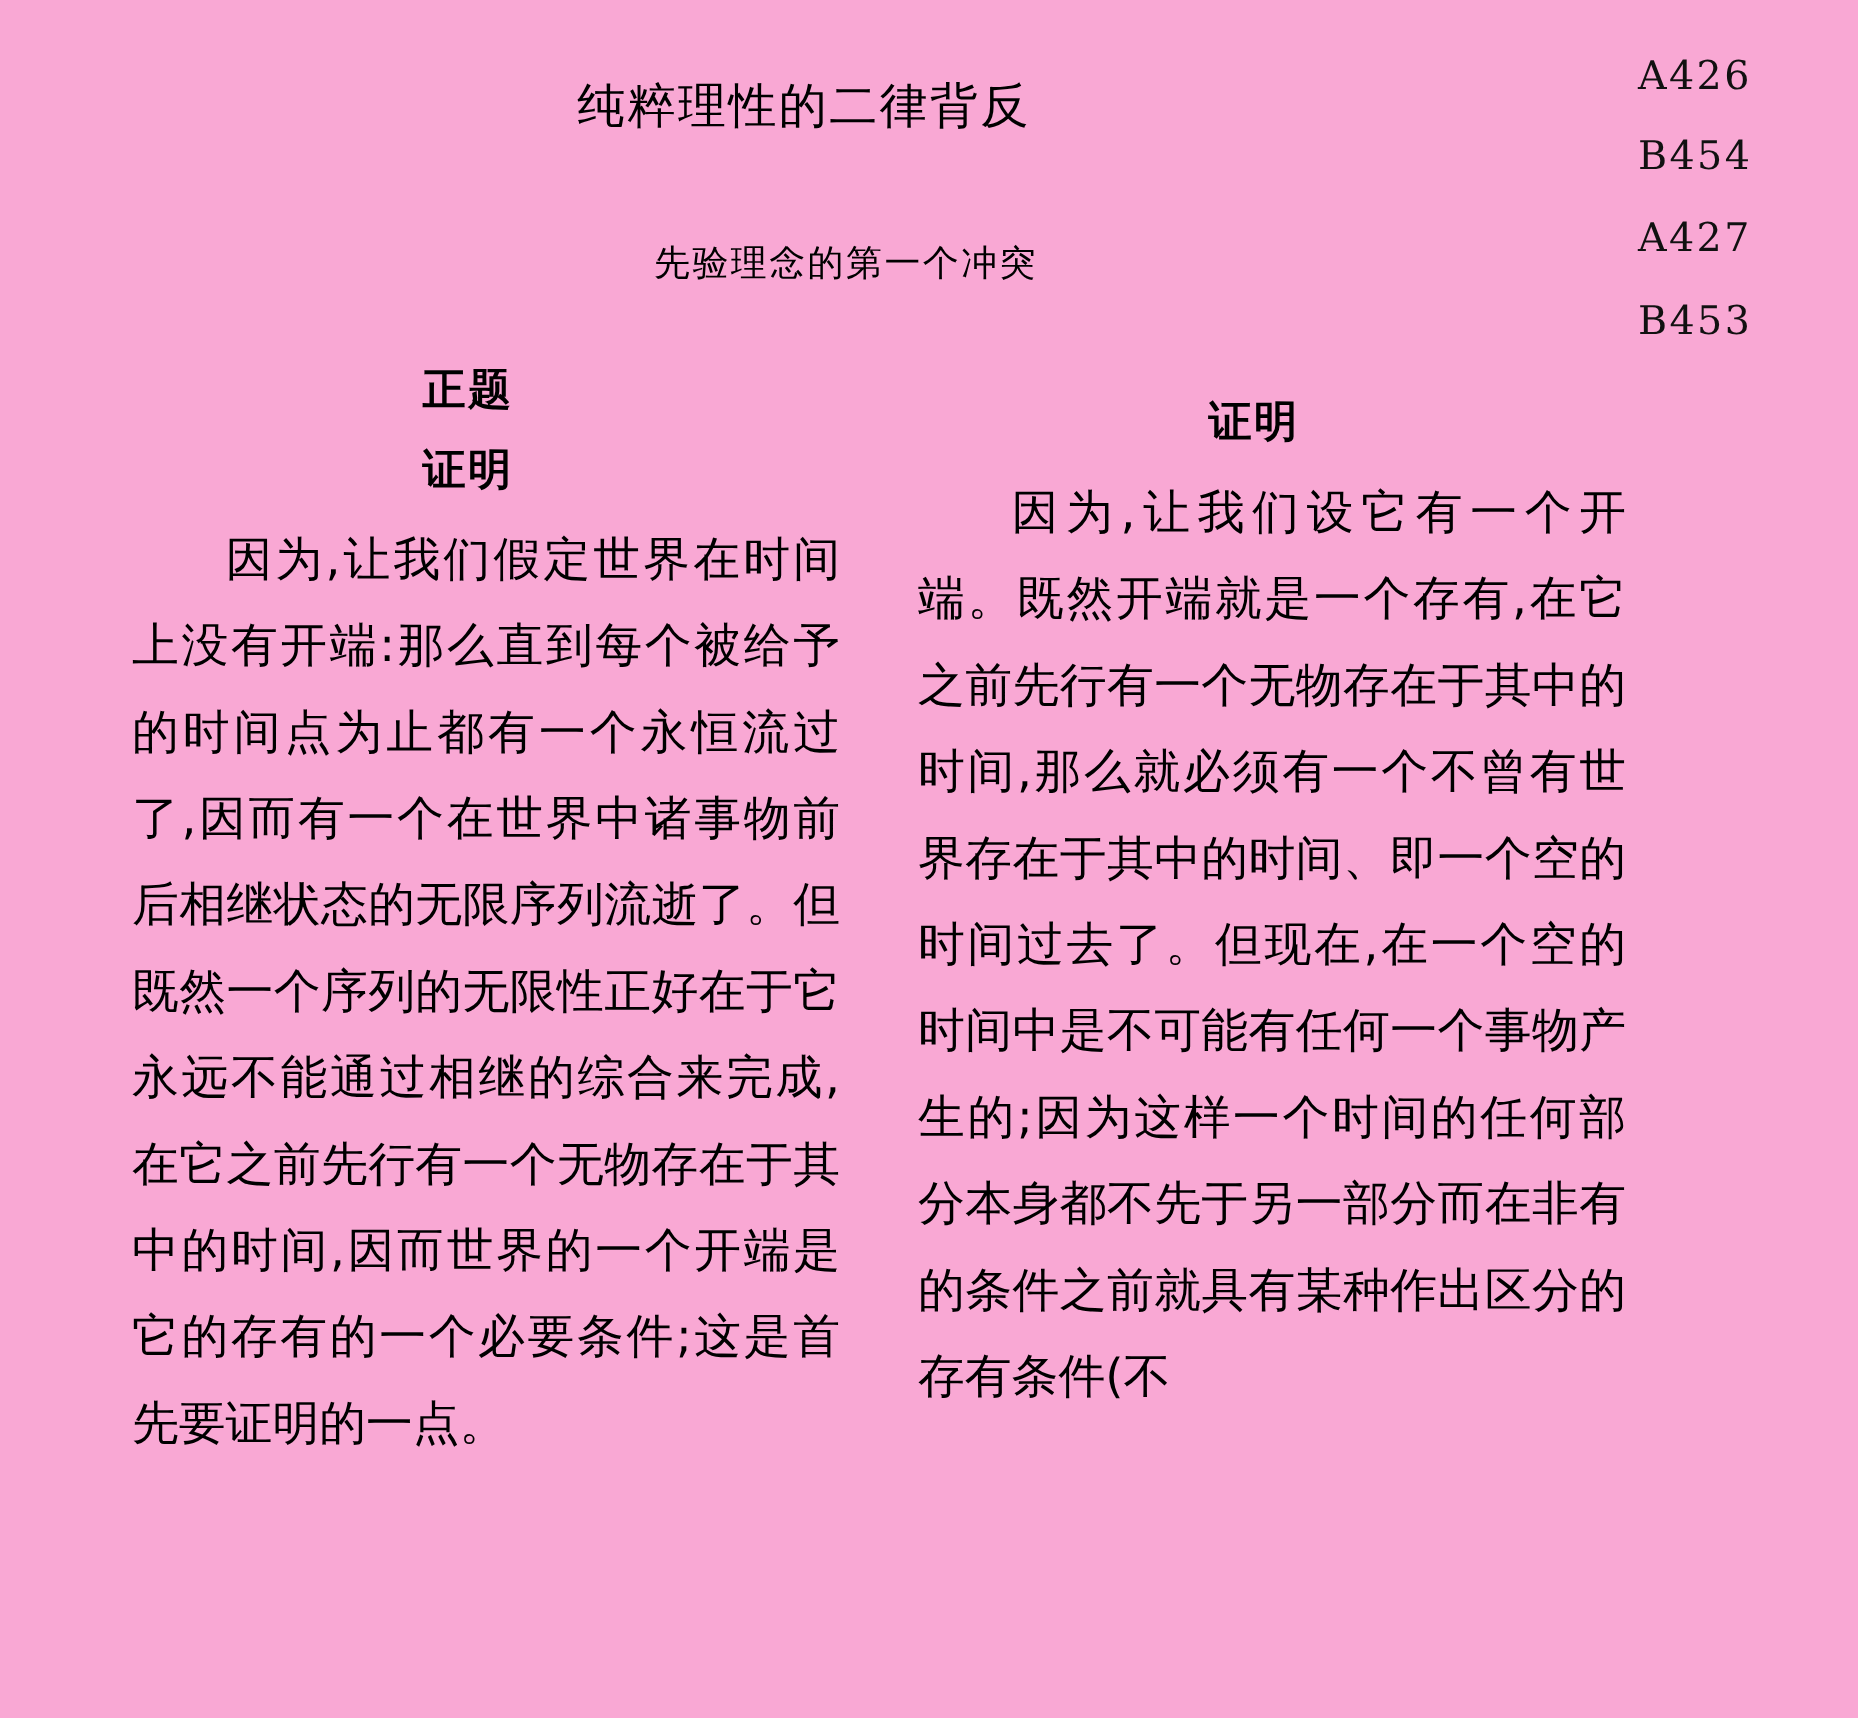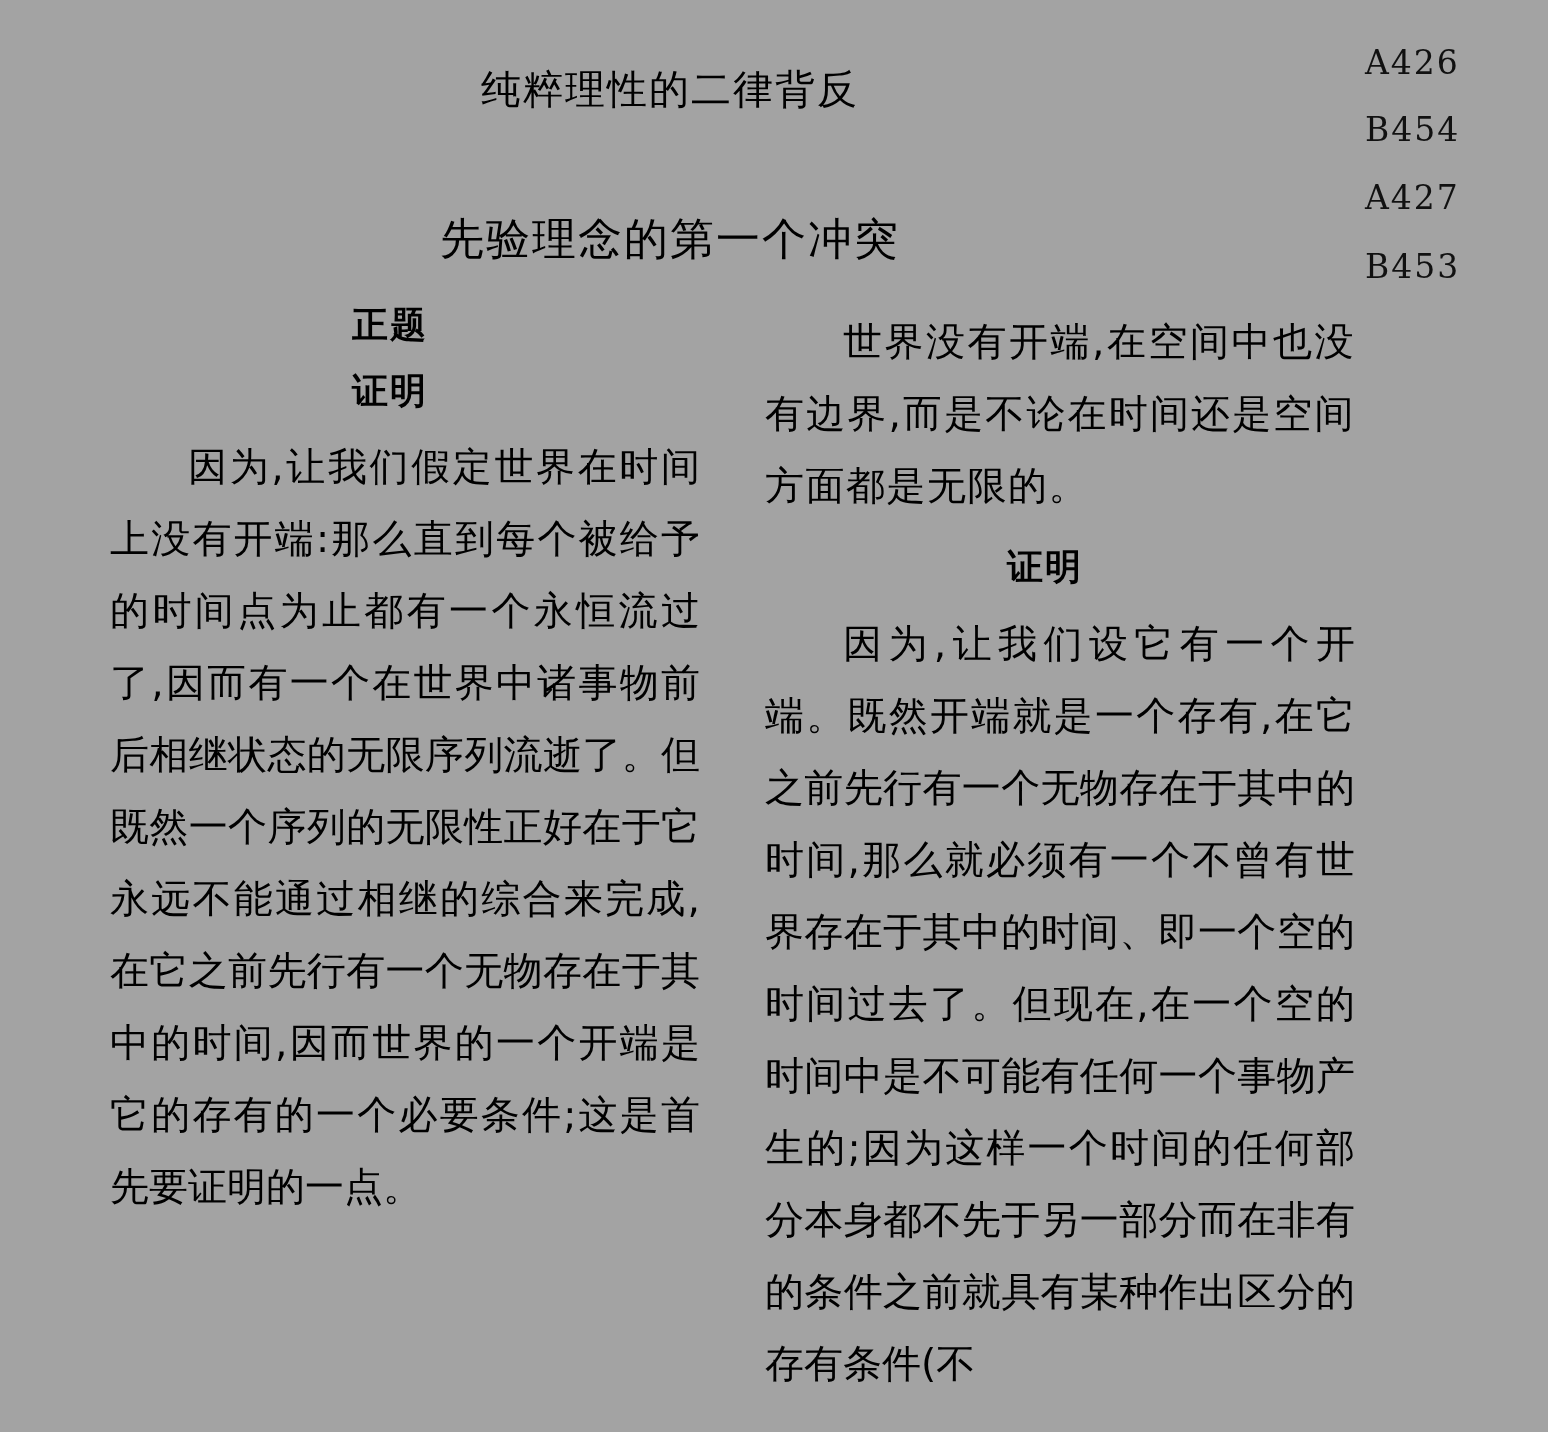--- a/index.html
+++ b/index.html
@@ -5,21 +5,21 @@
   html, body {
     margin: 0;
     padding: 0;
     background: #ffffff;
   }
 
   .page {
     position: relative;
     width: 1548px;
     height: 1432px;
-    background: #a3a3a3;
+    background: #f9a8d4;
     overflow: hidden;
     font-family: "DejaVu Sans", sans-serif;
     color: #000000;
   }
 
   
   .margin-notes {
     position: absolute;
     left: 1365px;
     top: 0;
@@ -50,24 +50,25 @@
     letter-spacing: 2px;
     line-height: 1.1;
   }
 
   .doc-subtitle {
     position: absolute;
     left: 0;
     top: 178px;
     width: 1340px;
     text-align: center;
-    font-size: 44px;
+    font-size: 30px;
     font-weight: normal;
     letter-spacing: 2px;
     line-height: 1.1;
+    padding-left: 35px;
   }
 
   
   .columns {
     position: absolute;
     left: 0;
     top: 306px;
     width: 1548px;
     display: flex;
     flex-direction: row;
@@ -130,20 +131,19 @@
 
   <div class="columns">
 
     <div class="column left">
       <div class="section-head">正题</div>
       <div class="section-head proof-head">证明</div>
       <p class="para proof">因为,让我们假定世界在时间上没有开端:那么直到每个被给予的时间点为止都有一个永恒流过了,因而有一个在世界中诸事物前后相继状态的无限序列流逝了。但既然一个序列的无限性正好在于它永远不能通过相继的综合来完成,在它之前先行有一个无物存在于其中的时间,因而世界的一个开端是它的存有的一个必要条件;这是首先要证明的一点。</p>
     </div>
 
     <div class="column right">
-      <p class="para statement">世界没有开端,在空间中也没有边界,而是不论在时间还是空间方面都是无限的。</p>
       <div class="section-head proof-head">证明</div>
       <p class="para proof">因为,让我们设它有一个开端。既然开端就是一个存有,在它之前先行有一个无物存在于其中的时间,那么就必须有一个不曾有世界存在于其中的时间、即一个空的时间过去了。但现在,在一个空的时间中是不可能有任何一个事物产生的;因为这样一个时间的任何部分本身都不先于另一部分而在非有的条件之前就具有某种作出区分的存有条件(不</p>
     </div>
 
   </div>
 
 </div>
 
 </body></html>

